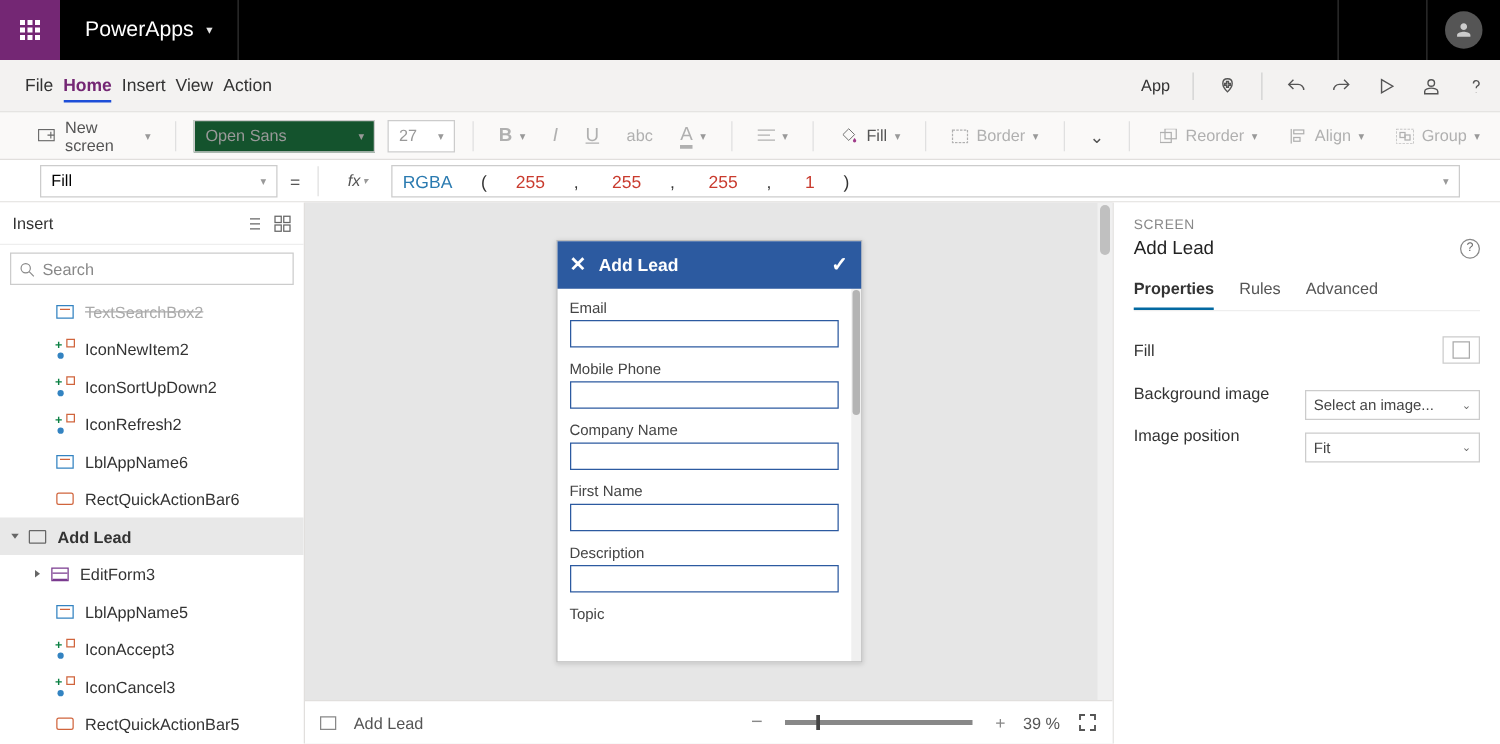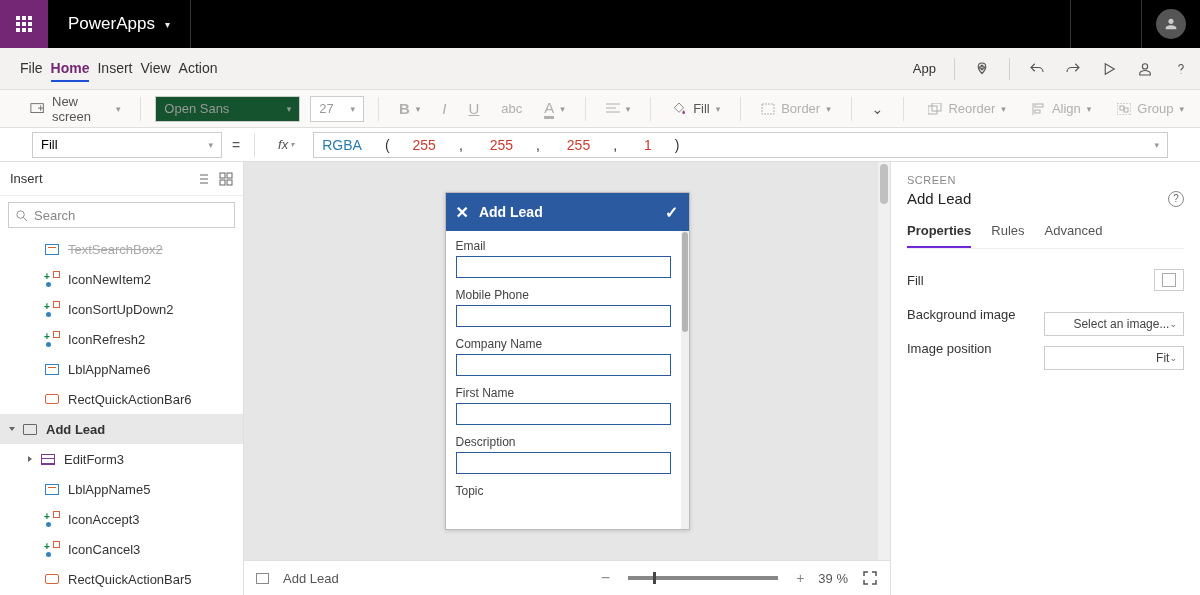--- a/index.html
+++ b/index.html
@@ -101,26 +101,26 @@
   .statusbar .slider { flex: 0 0 150px; height: 4px; background: #888; position: relative; margin: 0 4px; }
   .statusbar .slider .handle { position: absolute; top: -4px; left: 25px; width: 3px; height: 12px; background: #444; }
 
   
   .right-panel { width: 310px; border-left: 1px solid #e1dfdd; background: #fff; padding: 12px 16px; font-size: 13px; }
   .rp-sub { font-size: 11px; color: #888; letter-spacing: 0.5px; }
   .rp-title { font-size: 15px; margin: 4px 0 10px; color: #222; display:flex; align-items:center; justify-content: space-between; }
   .rp-help { width: 16px; height: 16px; border: 1px solid #888; border-radius: 50%; display: inline-flex; align-items: center; justify-content: center; font-size: 10px; color: #666; }
   .rp-tabs { display: flex; gap: 20px; border-bottom: 1px solid #eee; margin-bottom: 14px; }
   .rp-tab { padding: 6px 0 8px; cursor: pointer; font-size: 13px; color: #555; }
-  .rp-tab.active { font-weight: 700; border-bottom: 2px solid #6d28d9; color: #333; }
+  .rp-tab.active { font-weight: 700; border-bottom: 2px solid #0369a1; color: #333; }
   .prop-row { display: flex; align-items: center; justify-content: space-between; height: 34px; }
   .prop-row .plabel { color: #333; }
   .swatch { width: 30px; height: 22px; border: 1px solid #ccc; display: flex; align-items: center; justify-content: center; }
   .swatch .inner { width: 14px; height: 14px; border: 1px solid #aaa; background: #fff; }
-  .pselect { width: 140px; height: 24px; border: 1px solid #ccc; display: flex; align-items: center; padding: 0 6px; justify-content: flex-end; font-size: 12px; color: #444; margin-top: 20px; }
+  .pselect { width: 140px; height: 24px; border: 1px solid #ccc; display: flex; align-items: center; padding: 0 6px; justify-content: space-between; font-size: 12px; color: #444; margin-top: 20px; }
   .pselect .small-chev { color: #666; }
 </style>
 </head>
 <body>
 
 <div class="topbar">
   <div class="waffle">
     <div class="waffle-grid">
         <span></span>
         <span></span>

